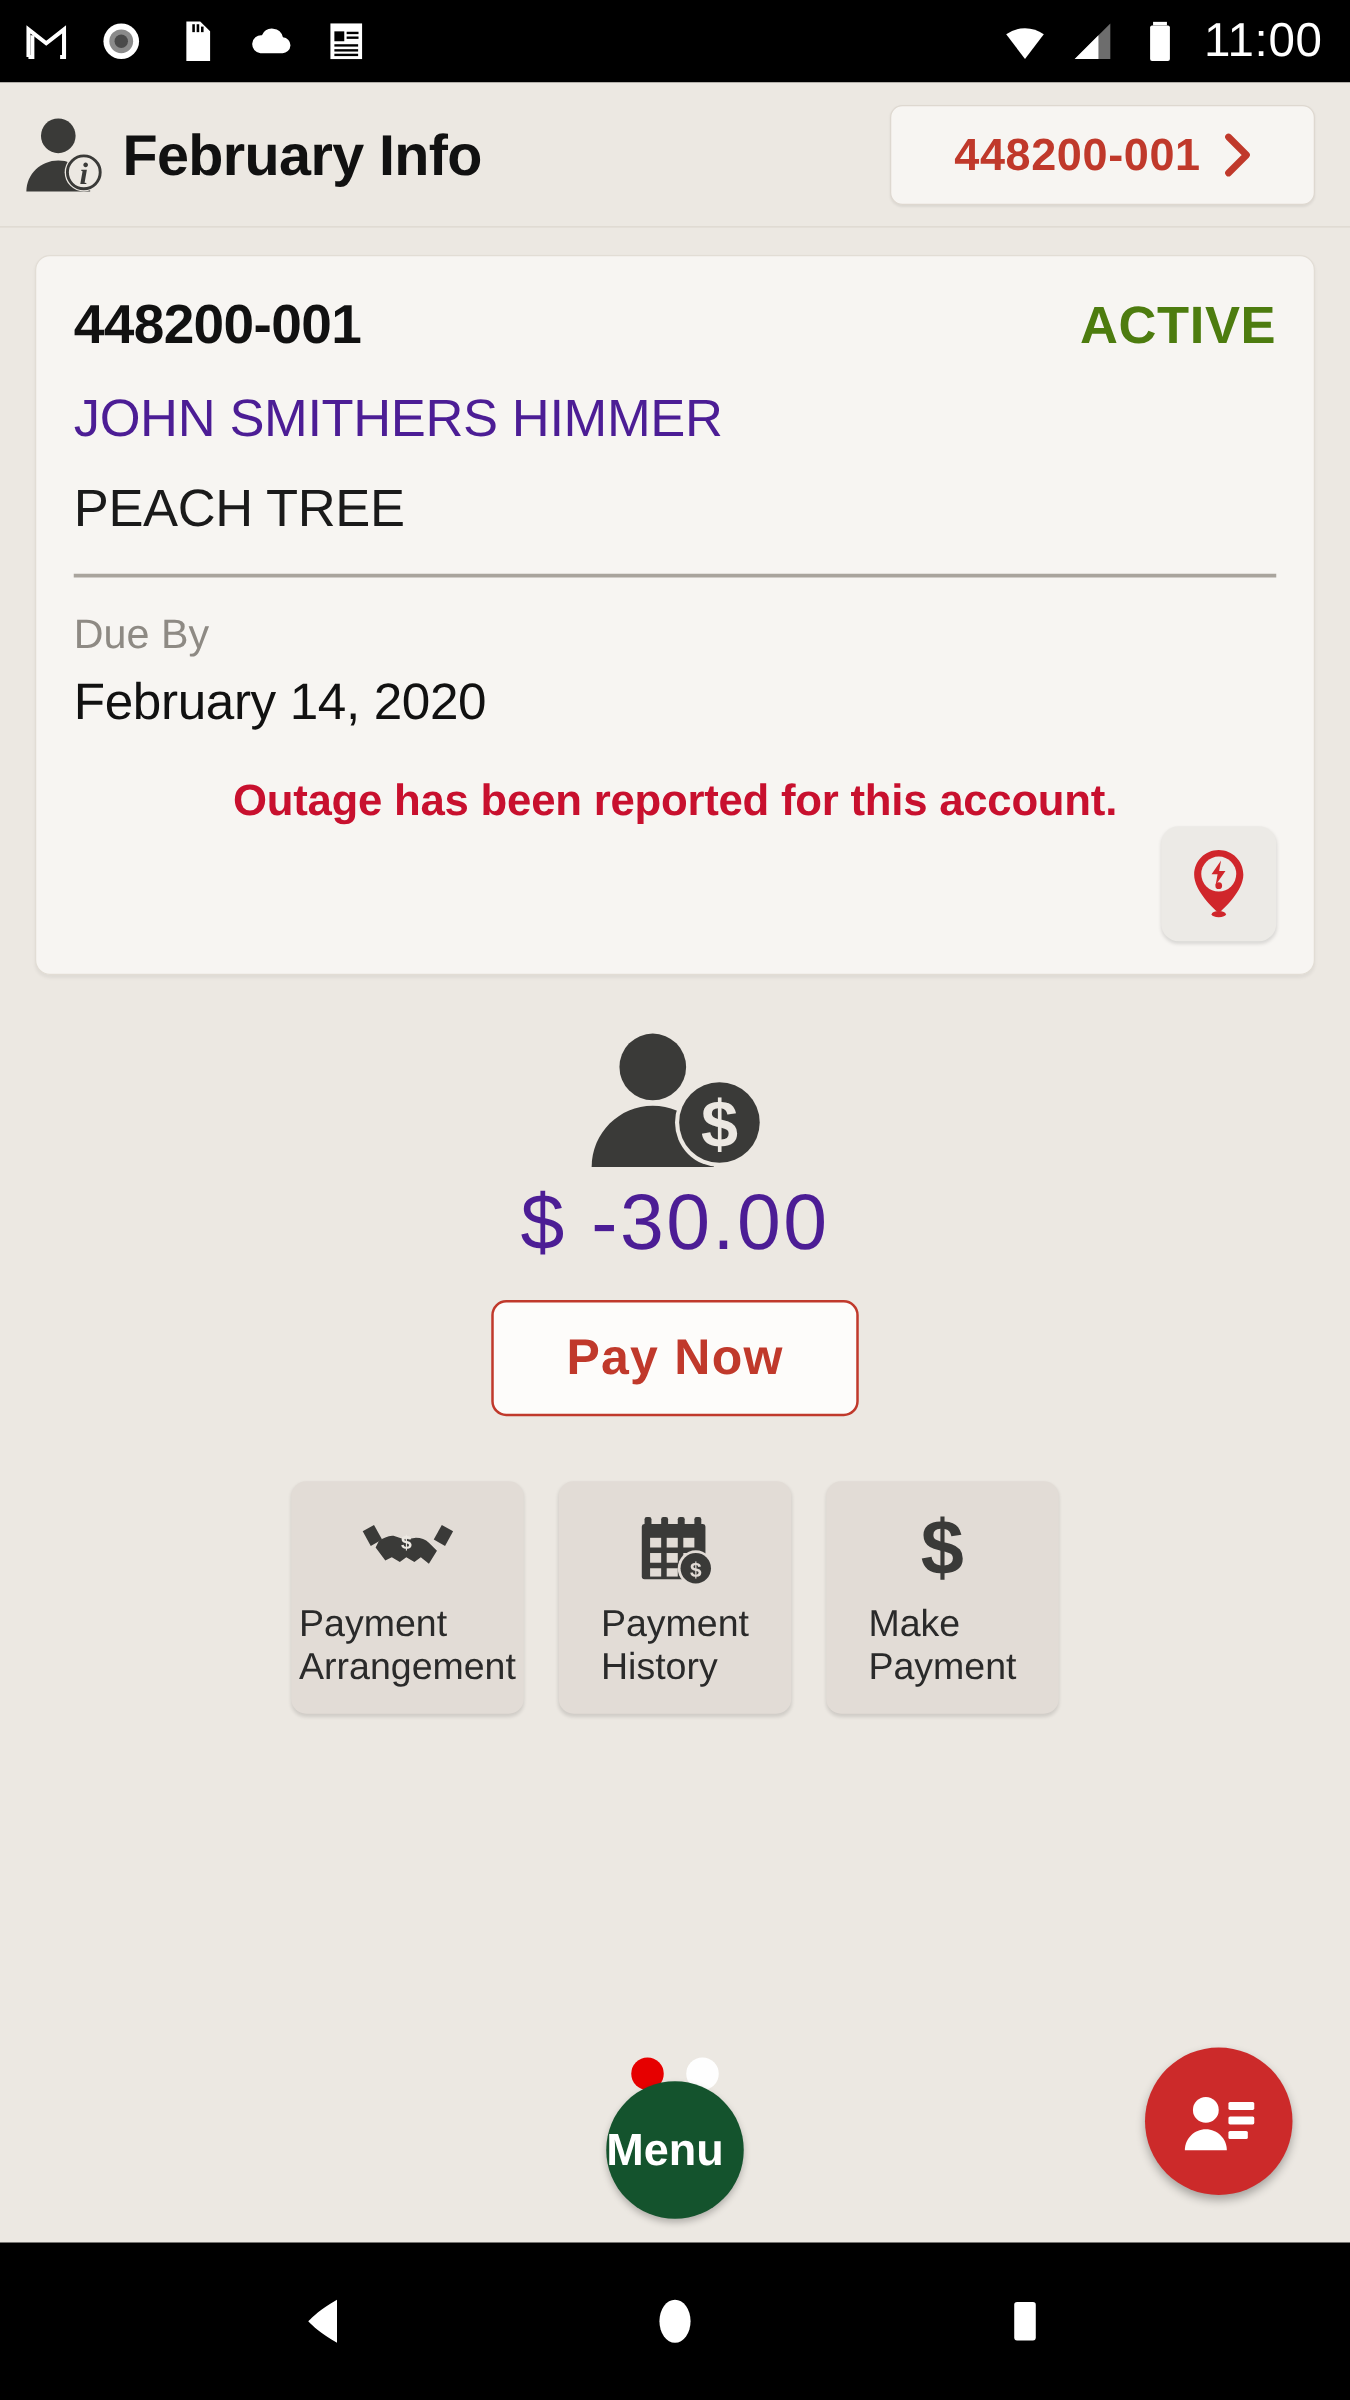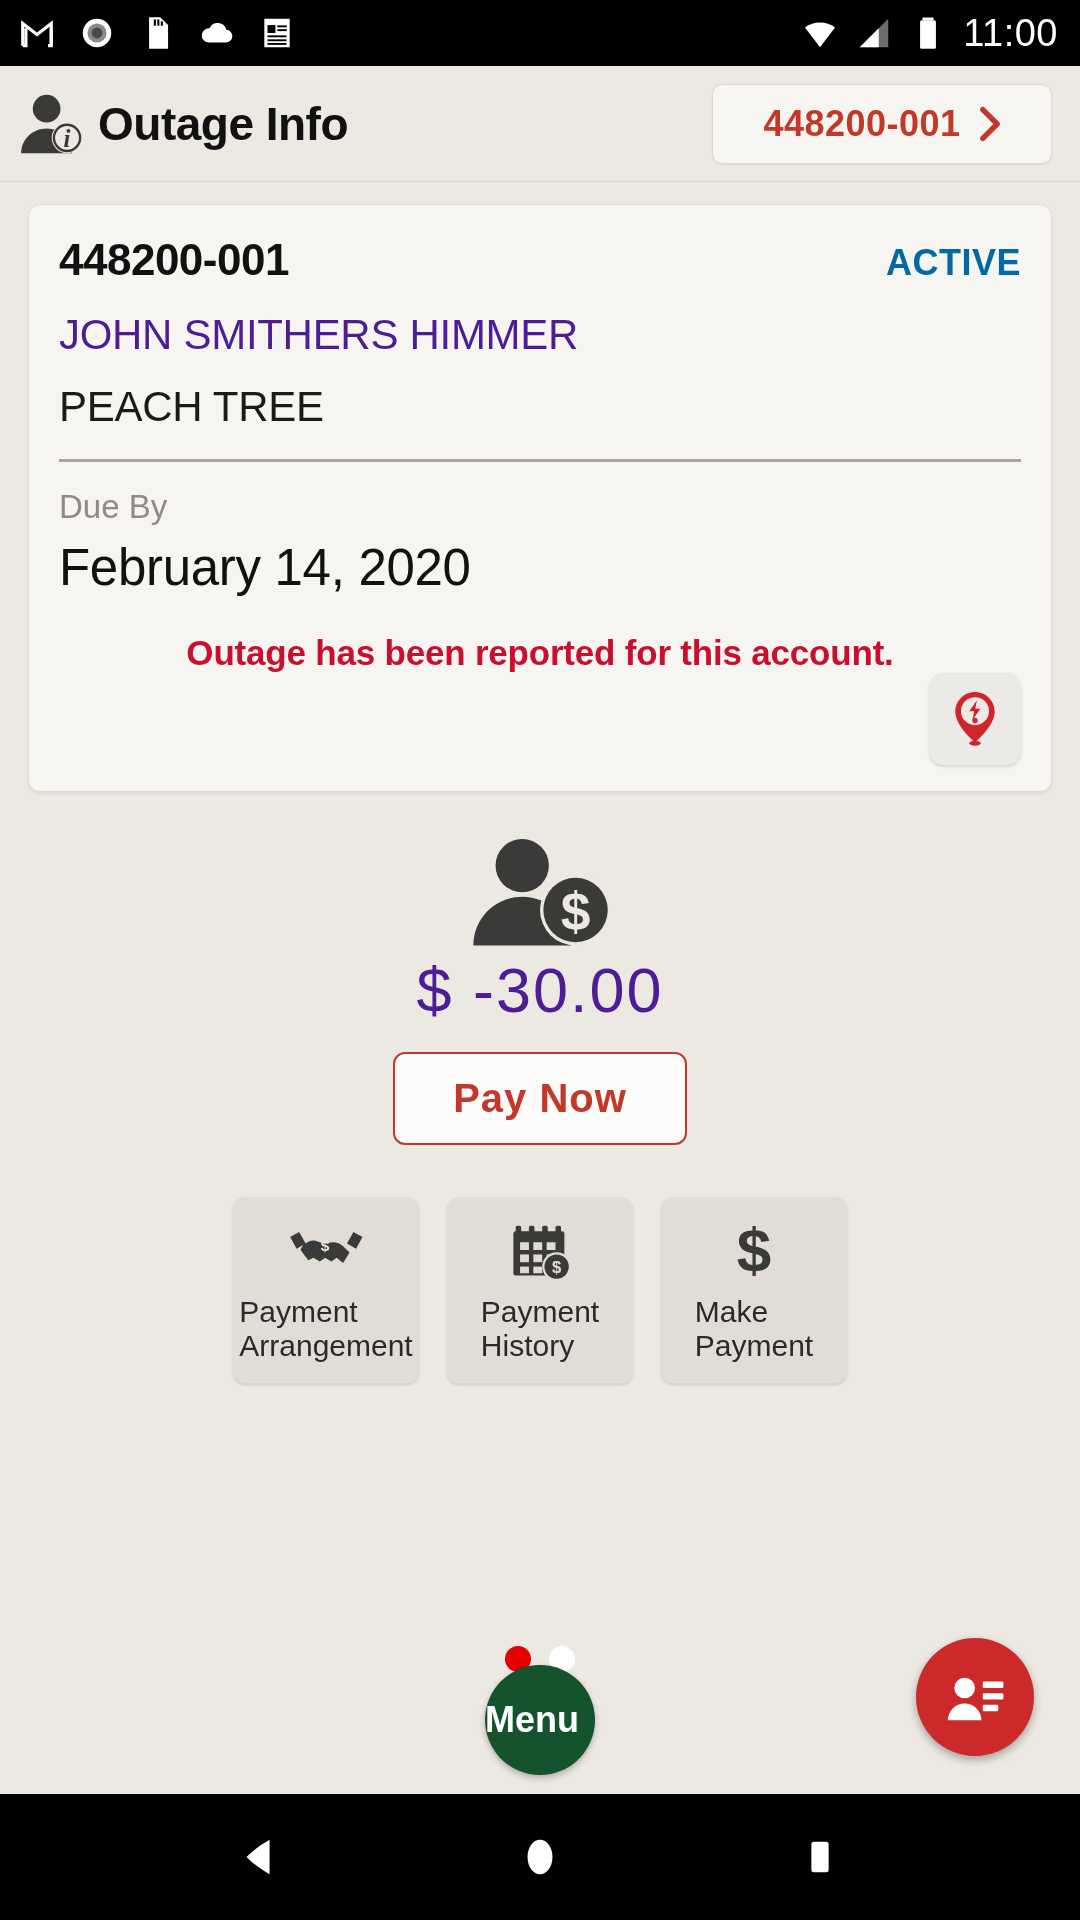--- a/index.html
+++ b/index.html
@@ -68,27 +68,27 @@
     border:1px solid #e2ddd5;
     border-radius:12px;
     padding:30px 30px 26px 30px;
     box-shadow:0 2px 3px rgba(0,0,0,.06);
   }
   .card-top-row { display:flex; align-items:baseline; }
   #card-account-number {
     font-size:44px; font-weight:bold; color:#111; letter-spacing:-.5px;
   }
   #card-status-badge {
-    margin-left:auto; color:#0369a1; font-size:36px; font-weight:bold; letter-spacing:.5px;
+    margin-left:auto; color:#4d7c0f; font-size:42px; font-weight:bold; letter-spacing:.5px;
   }
   #card-customer-name { font-size:42px; color:#4c1d95; margin-top:26px; letter-spacing:-.3px; }
   #card-address { font-size:42px; color:#1a1a1a; margin-top:24px; letter-spacing:-.3px; }
   #card-divider { height:3px; background:#a9a49d; margin:28px 0 26px 0; }
   #due-by-label { font-size:33px; color:#8e8a84; }
-  #due-by-value { font-size:51px; color:#111; margin-top:12px; letter-spacing:-.3px; }
+  #due-by-value { font-size:41px; color:#111; margin-top:12px; letter-spacing:-.3px; }
   .outage-row { display:flex; align-items:center; margin-top:36px;flex-direction:column; }
   #outage-message {
     color:#c8102e; font-size:35px; font-weight:bold; letter-spacing:-.2px;
   }
   #outage-icon-button {
     margin-left:auto;
     width:92px; height:92px;
     background:#eceae6;
     border-radius:14px;
     display:flex; align-items:center; justify-content:center;
@@ -220,21 +220,21 @@
   </div>
 
   <div id="app-header">
     <svg id="account-info-icon" viewBox="0 0 48 48">
       <circle cx="21" cy="13.5" r="9.5" fill="#3a3a38"></circle>
       <path fill="#3a3a38" d="M3.5 44c0-9.5 7.8-17 17.5-17s17.5 7.5 17.5 17z"></path>
       <circle cx="35" cy="33.5" r="10.5" fill="#ece8e2"></circle>
       <circle cx="35" cy="33.5" r="9" fill="#ece8e2" stroke="#3a3a38" stroke-width="1.6"></circle>
       <text x="35" y="40" font-family="Liberation Serif, serif" font-size="17" font-style="italic" font-weight="bold" fill="#3a3a38" text-anchor="middle">i</text>
     </svg>
-    <span id="page-title">Outage Info</span>
+    <span id="page-title">February Info</span>
     <div id="account-switcher">
       <span id="account-switcher-label">448200-001</span>
       <svg class="chev" viewBox="0 0 12 20">
         <path fill="none" stroke="#c0392b" stroke-width="3" stroke-linecap="round" stroke-linejoin="round" d="M2 2l8 8-8 8"></path>
       </svg>
     </div>
   </div>
 
   <div id="content">
 

